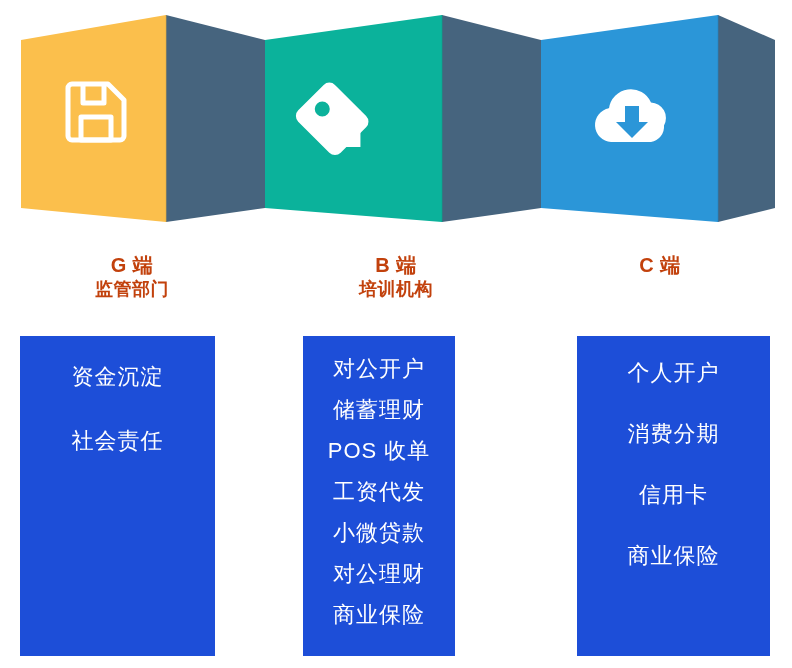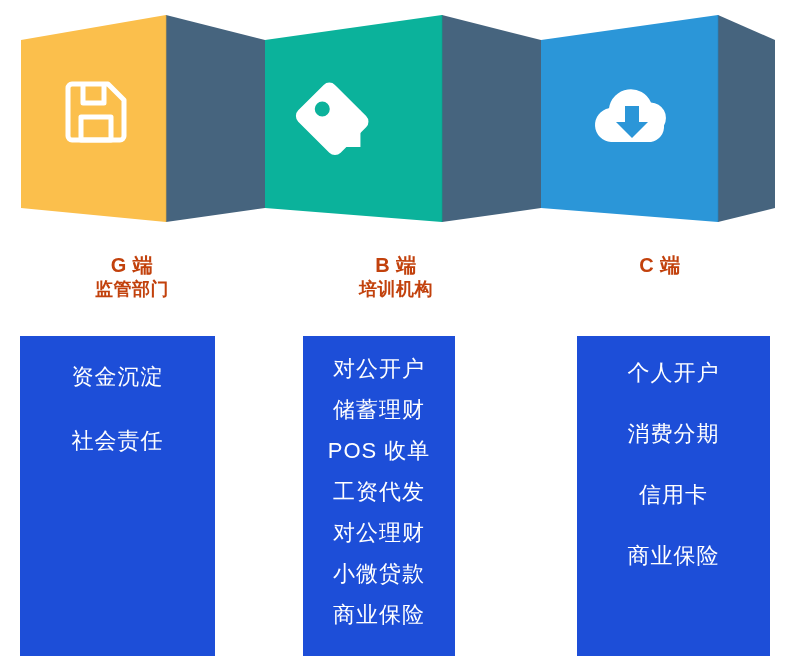--- a/index.html
+++ b/index.html
@@ -175,22 +175,22 @@
   <div class="card card-g">
     <div class="card-item">资金沉淀</div>
     <div class="card-item">社会责任</div>
   </div>
 
   <div class="card card-b">
     <div class="card-item">对公开户</div>
     <div class="card-item">储蓄理财</div>
     <div class="card-item">POS 收单</div>
     <div class="card-item">工资代发</div>
+    <div class="card-item">小微贷款</div>
     <div class="card-item">对公理财</div>
-    <div class="card-item">小微贷款</div>
     <div class="card-item">商业保险</div>
   </div>
 
   <div class="card card-c">
     <div class="card-item">个人开户</div>
     <div class="card-item">消费分期</div>
     <div class="card-item">信用卡</div>
     <div class="card-item">商业保险</div>
   </div>
 </div>

